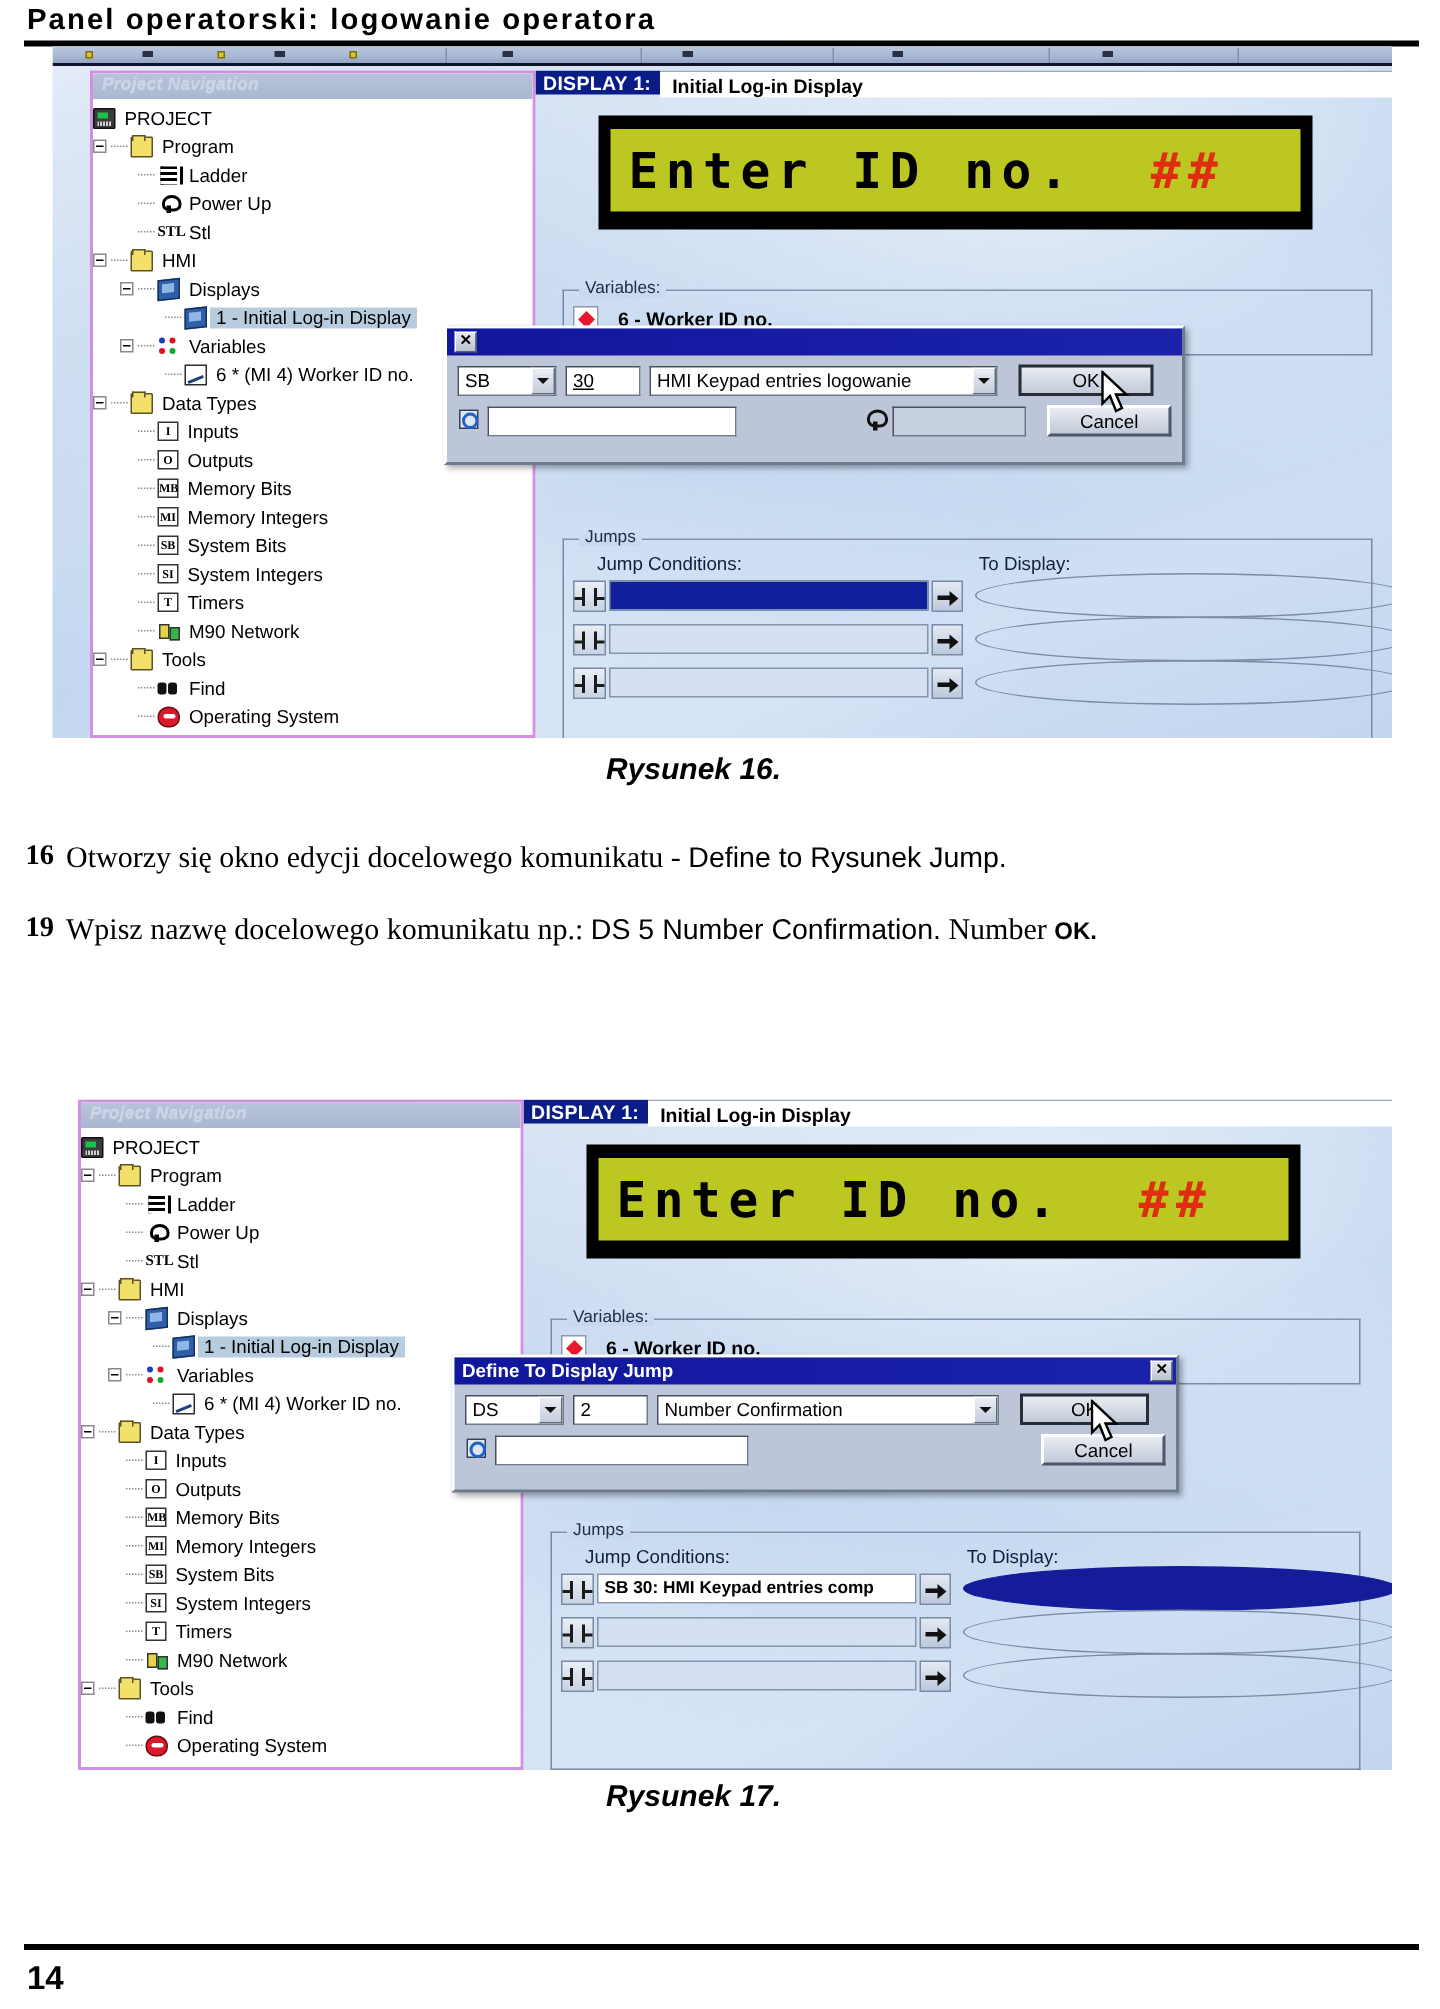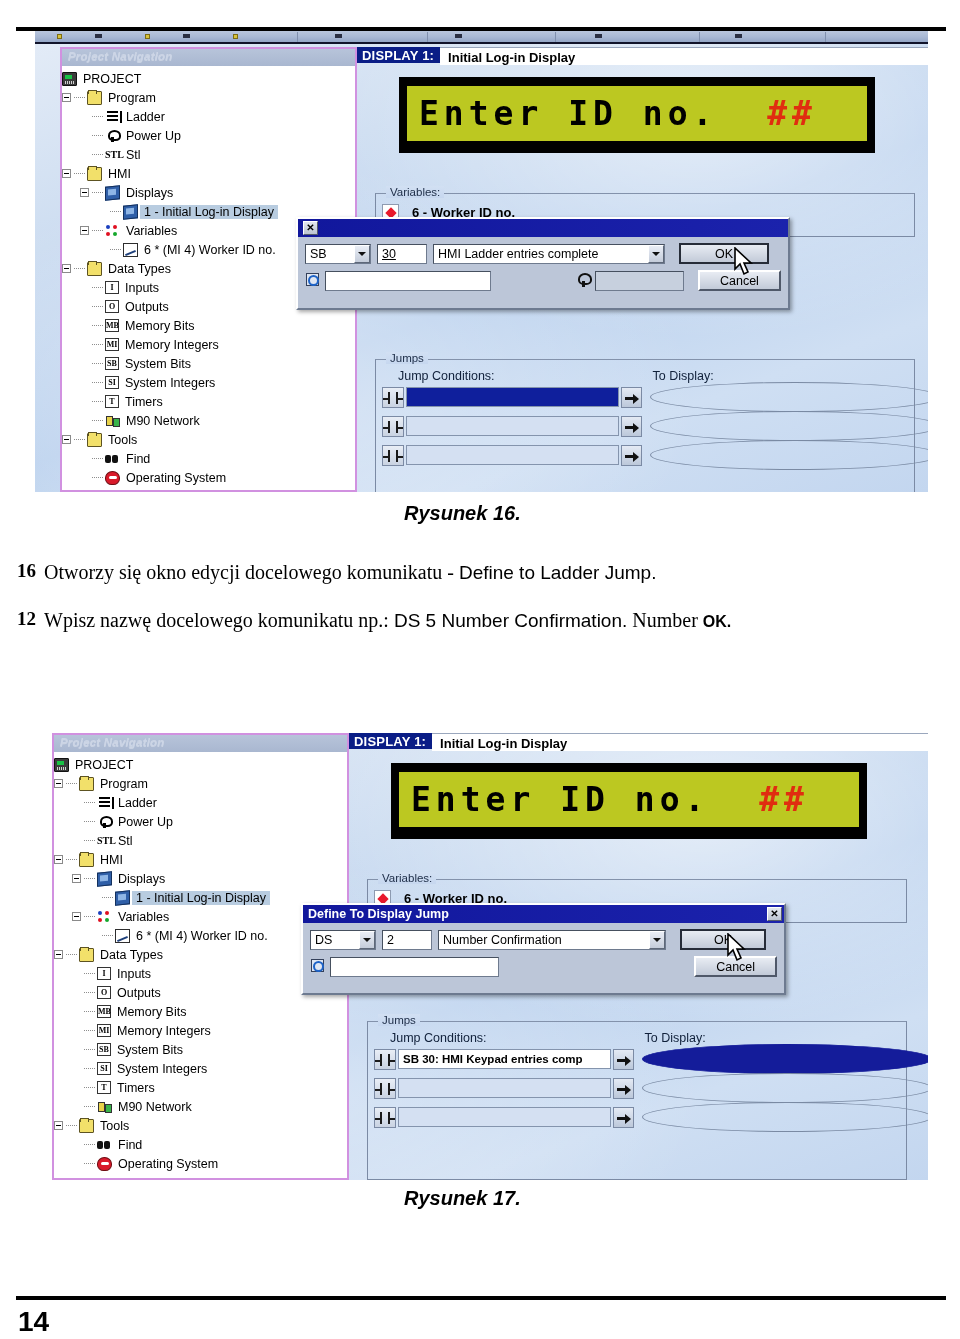--- a/index.html
+++ b/index.html
@@ -521,29 +521,30 @@
     position:absolute;
     left:16px; top:1296px;
     width:930px; height:4px;
     background:#000;
   }
   .page-num{
     position:absolute;
     left:18px; top:1306px;
     font-family:"Liberation Sans",sans-serif;
     font-weight:bold;
-    font-size:28px;
+    font-size:22px;
     color:#000;
   }
 </style>
 </head>
 <body>
 
 <div class="page">
 
+  <div class="doc-header">Panel operatorski: logowanie operatora</div>
   <div class="header-rule"></div>
 
   <div class="shot" id="shot1" style="left:35px; top:31px; width:893px; height:461px;">
 
     <div class="toolbar-strip">
       <i style="left:22px"></i>
         <i style="left:110px"></i>
         <i style="left:198px"></i>
       <s style="left:60px"></s>
         <s style="left:148px"></s>
@@ -763,21 +764,21 @@
         <span class="dlg-x">✕</span>
       </div>
       <div class="dlg-body">
         <div class="dlg-r1">
           <span class="combo" style="width:66px;">
             <span>SB</span>
             <span class="cb-arrow"></span>
           </span>
           <span class="txtbox" style="width:50px;margin-left:6px;text-decoration:underline;">30</span>
           <span class="combo" style="width:232px;margin-left:6px;">
-            <span>HMI Ladder entries complete</span>
+            <span>HMI Keypad entries logowanie</span>
             <span class="cb-arrow"></span>
           </span>
           <span class="btn def" style="width:90px;margin-left:14px;">OK</span>
         </div>
         <div class="dlg-r2">
           <span class="mini-ico search"></span>
           <span class="txtbox" style="width:180px;"></span>
           <span class="mini-ico plug" style="margin-left:84px;"></span>
           <span class="txtbox" style="width:96px;background:#c7d0de;"></span>
           <span class="btn" style="width:90px;margin-left:14px;">Cancel</span>
@@ -790,25 +791,25 @@
       </div>
     </div>
   </div>
 
   <div class="caption" style="left:404px; top:502px;">Rysunek 16.</div>
 
   <div class="steps" style="top:560px;">
     <div class="step">
       <div class="num">16</div>
       <div class="txt">
-        <span>Otworzy się okno edycji docelowego komunikatu - </span><span class="sans">Define to Ladder Jump.</span>
+        <span>Otworzy się okno edycji docelowego komunikatu - </span><span class="sans">Define to Rysunek Jump.</span>
       </div>
     </div>
     <div class="step" style="margin-top:22px;">
-      <div class="num">12</div>
+      <div class="num">19</div>
       <div class="txt">
         <span>Wpisz nazwę docelowego komunikatu np.: </span><span class="sans">DS 5 Number Confirmation.</span><span> Number </span><span class="sansb">OK.</span>
       </div>
     </div>
   </div>
 
   <div class="shot" id="shot2" style="left:52px; top:733px; width:876px; height:447px;">
 
     <div class="nav-panel" style="left:0px; top:0px; width:297px; height:447px;">
       <div class="nav-title">Project Navigation</div>

